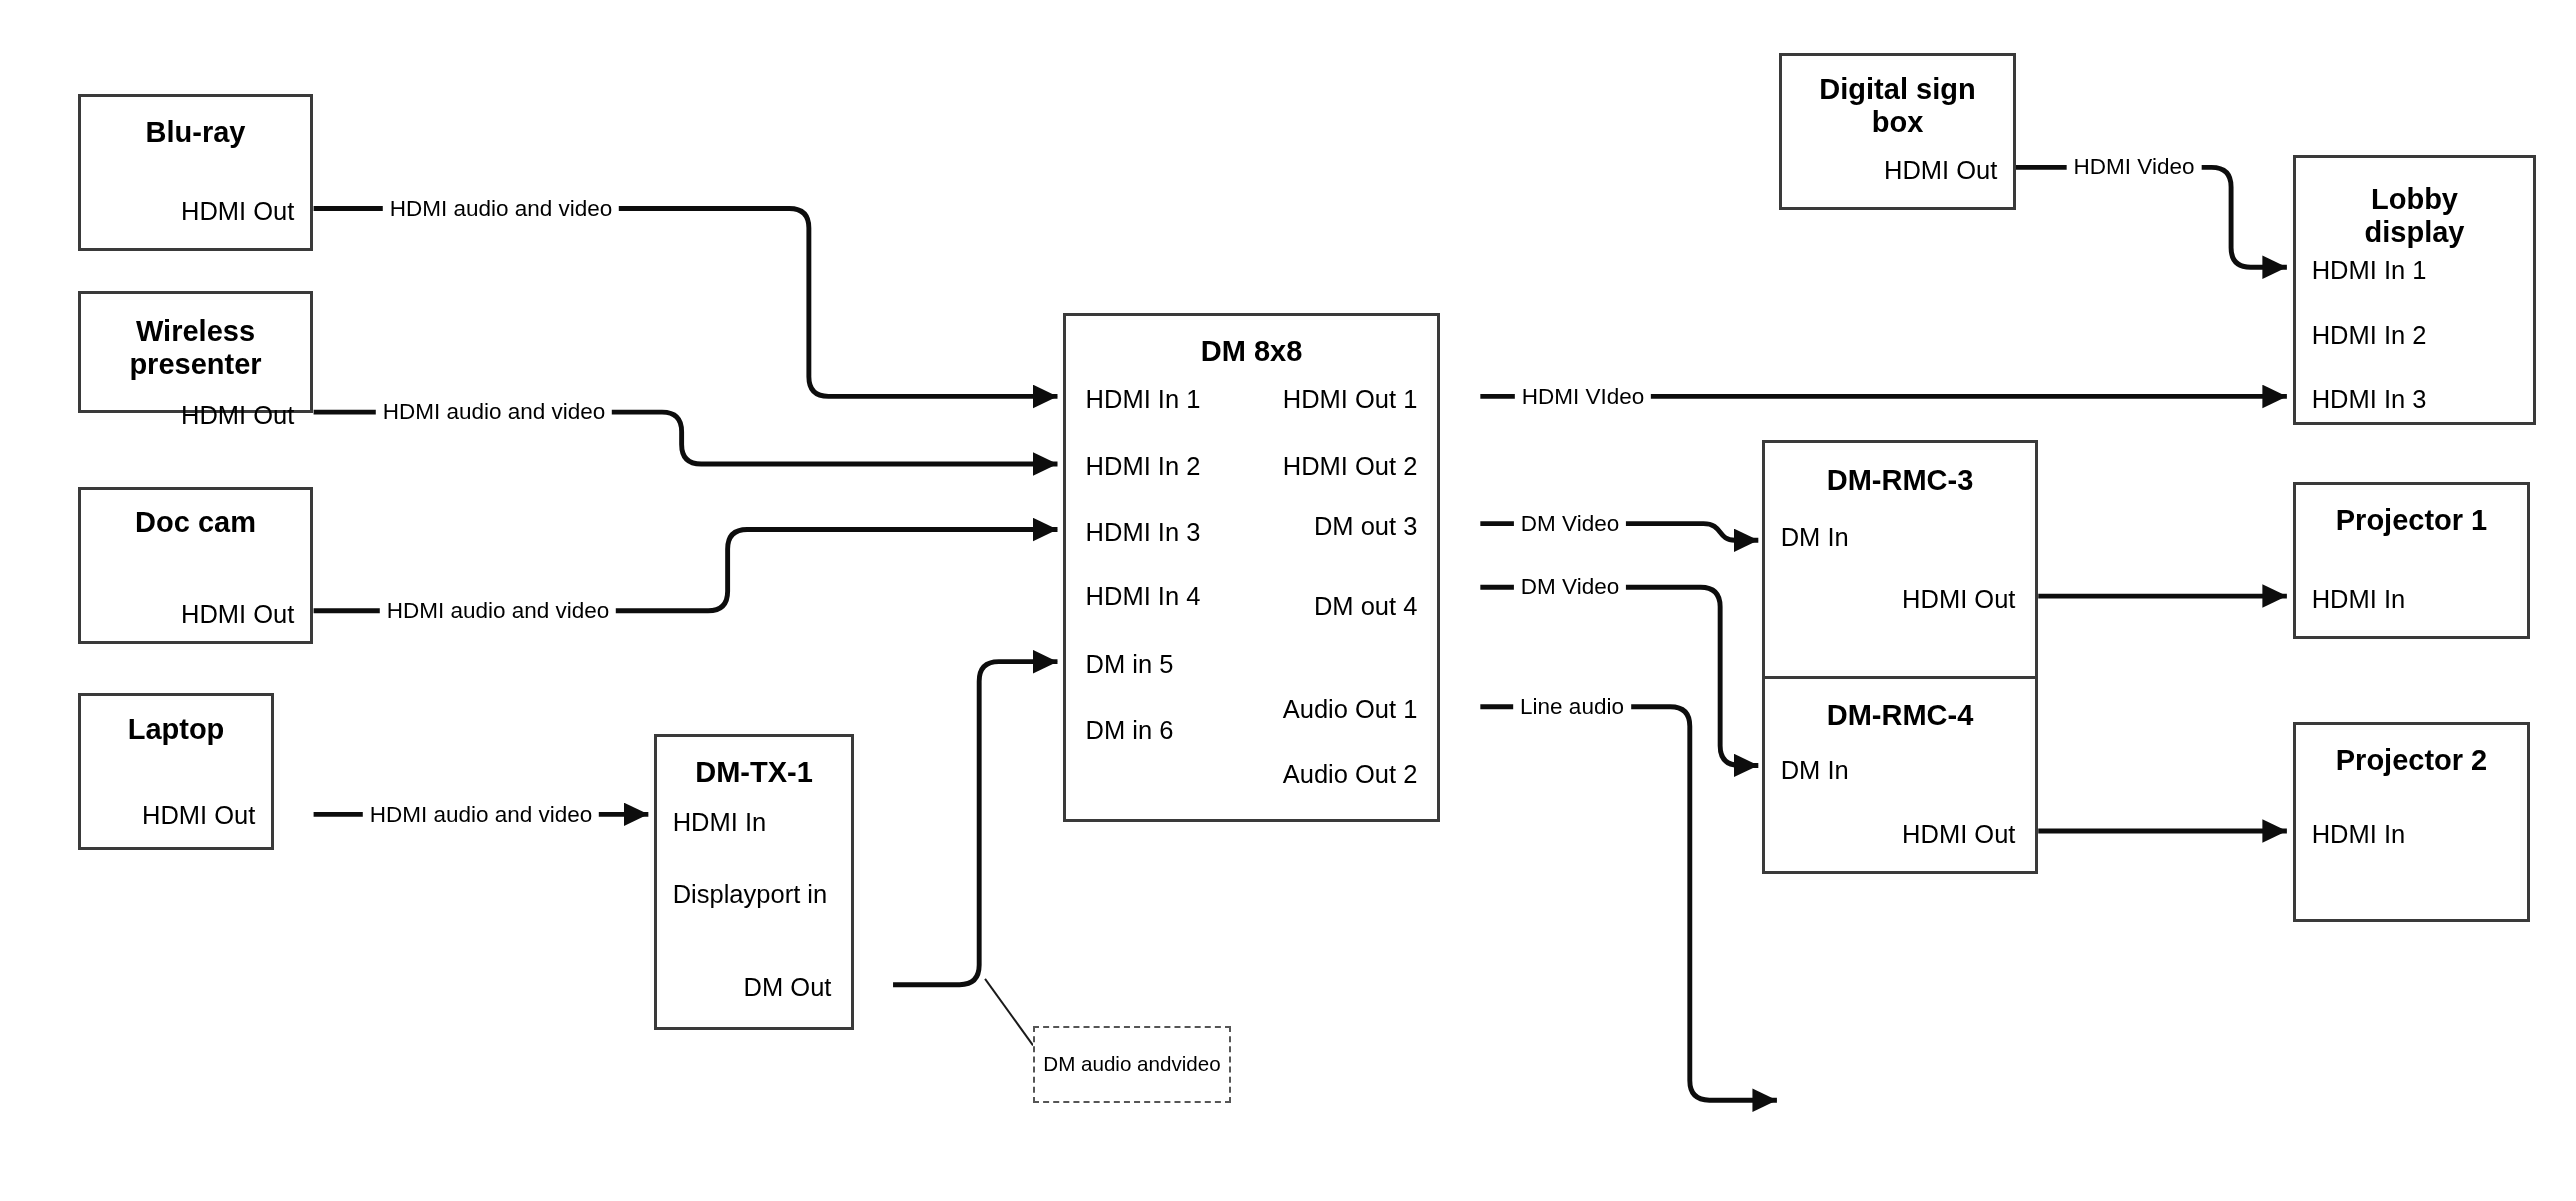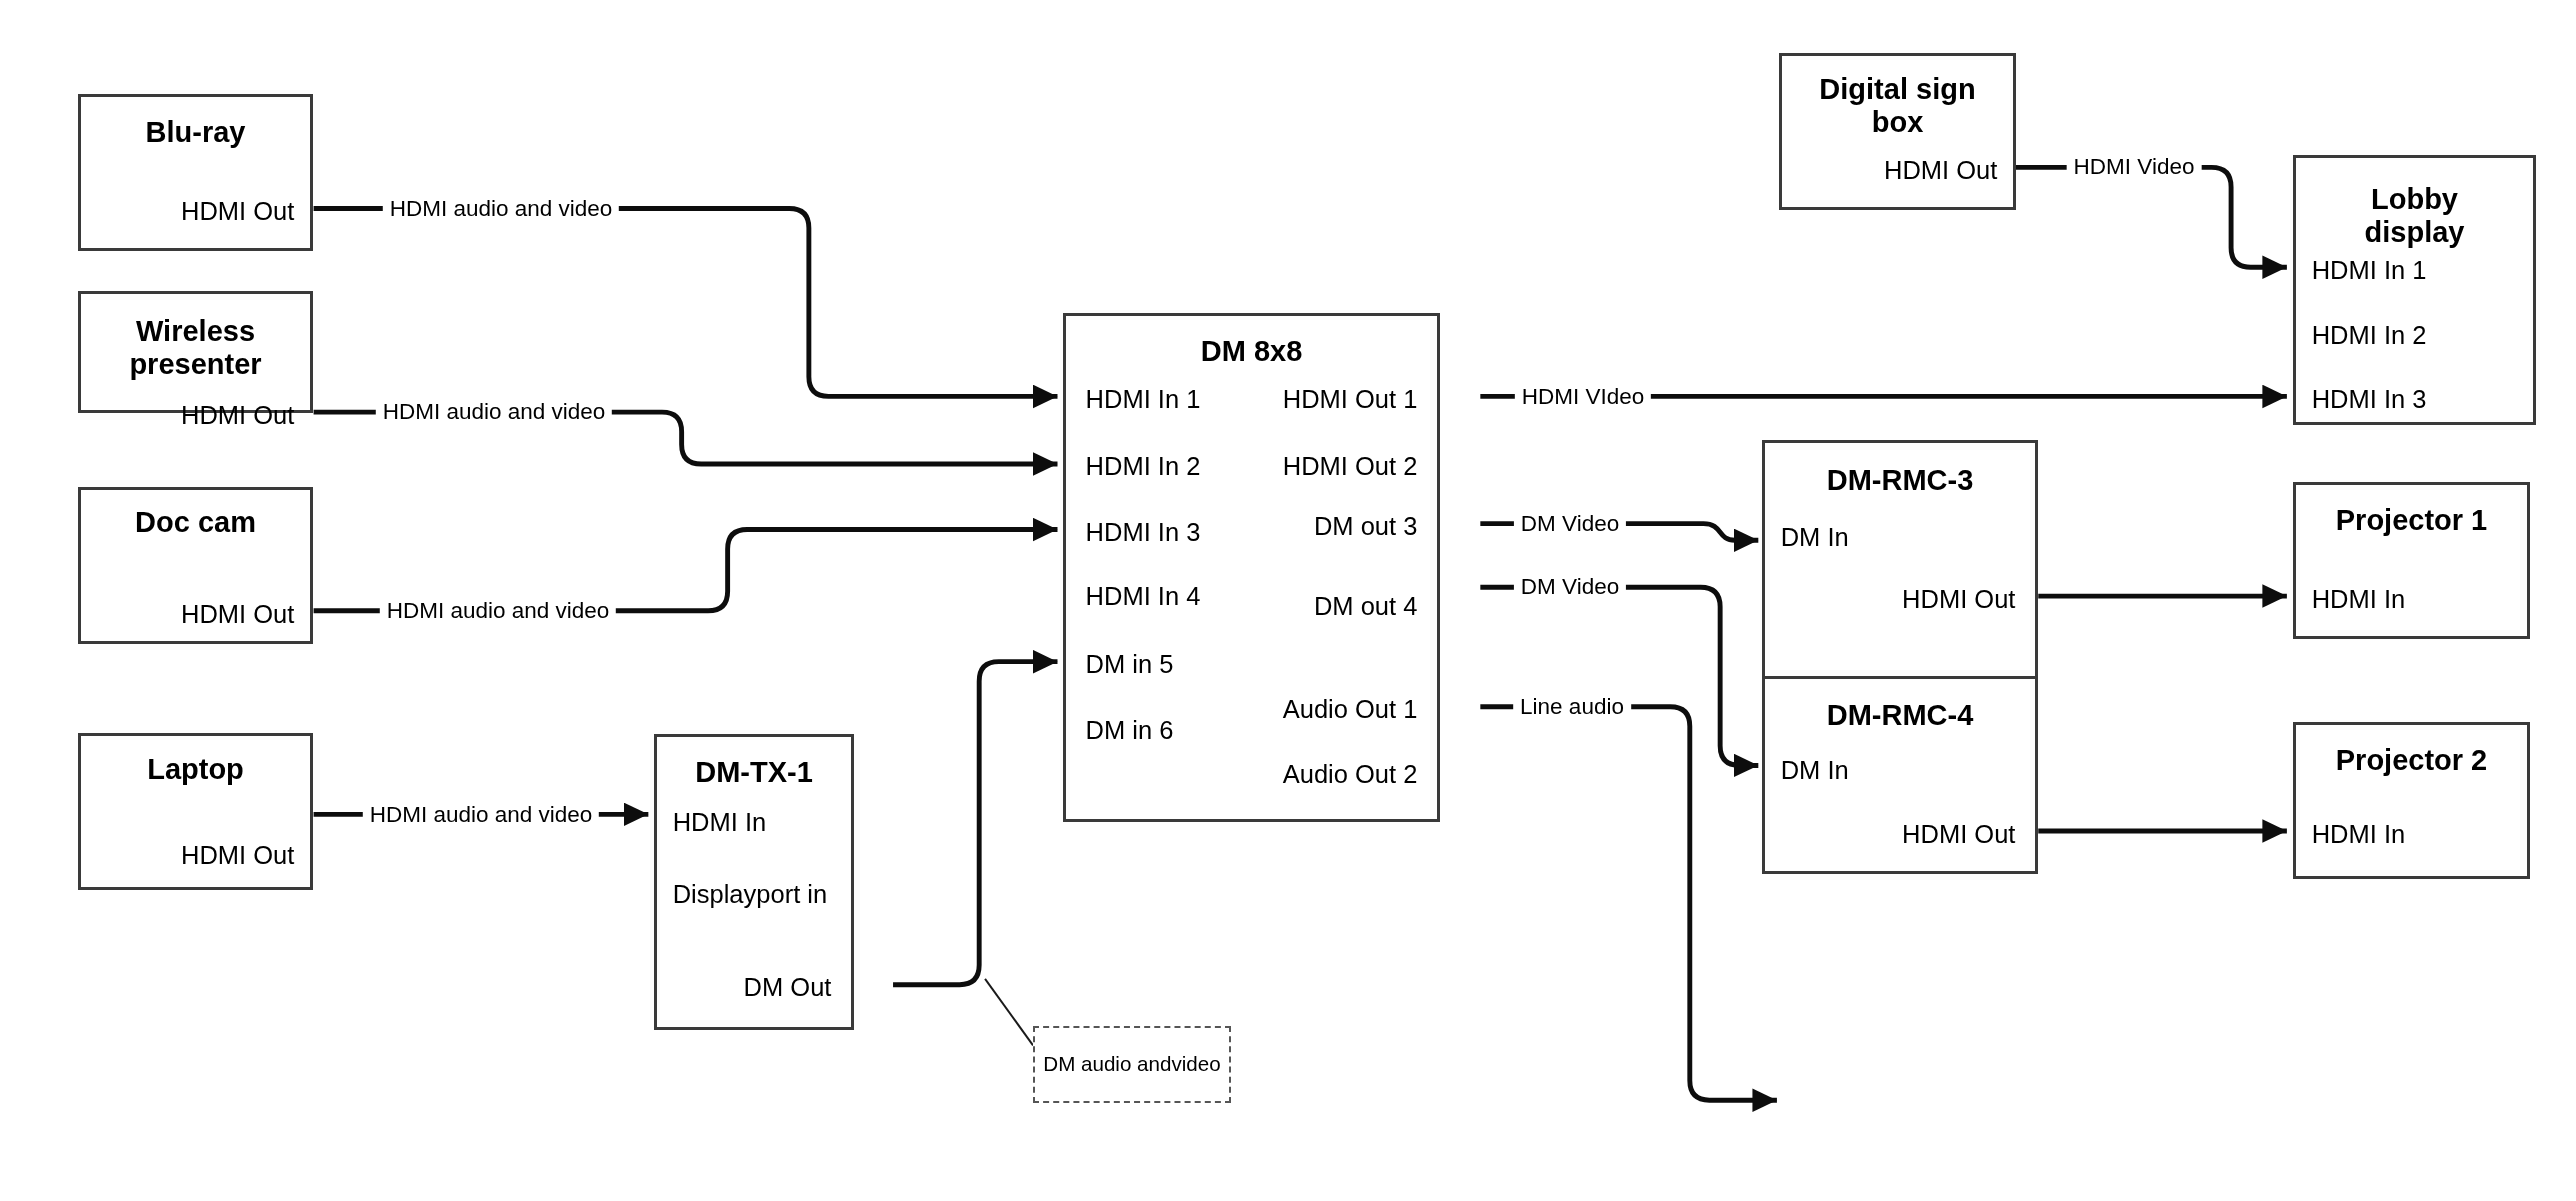--- a/index.html
+++ b/index.html
@@ -72,21 +72,21 @@
       <div>presenter</div>
     </div>
     <div class="port right" style="top:107px;">HDMI Out</div>
   </div>
 
   <div class="node" style="left:78px;top:487px;width:235px;height:157px;">
     <div class="title" style="top:15.7px;">Doc cam</div>
     <div class="port right" style="top:110px;">HDMI Out</div>
   </div>
 
-  <div class="node" style="left:78px;top:693px;width:235px;height:157px;margin-top:40px;">
+  <div class="node" style="left:78px;top:693px;width:196px;height:157px;">
     <div class="title" style="top:16.6px;">Laptop</div>
     <div class="port right" style="top:105px;">HDMI Out</div>
   </div>
 
   <div class="node" style="left:654px;top:734px;width:200px;height:296px;">
     <div class="title" style="top:18.6px;">DM-TX-1</div>
     <div class="port left" style="top:71px;">HDMI In</div>
     <div class="port left" style="top:143px;">Displayport in</div>
     <div class="port inset-r" style="top:236px;">DM Out</div>
   </div>
@@ -135,21 +135,21 @@
     <div class="title" style="top:18.6px;">Projector 1</div>
     <div class="port left" style="top:100px;">HDMI In</div>
   </div>
 
   <div class="node" style="left:1762px;top:676px;width:276px;height:198px;">
     <div class="title" style="top:19.6px;">DM-RMC-4</div>
     <div class="port left" style="top:77px;">DM In</div>
     <div class="port inset-r" style="top:141px;">HDMI Out</div>
   </div>
 
-  <div class="node" style="left:2293px;top:722px;width:237px;height:157px;">
+  <div class="node" style="left:2293px;top:722px;width:237px;height:200px;">
     <div class="title" style="top:18.6px;">Projector 2</div>
     <div class="port left" style="top:95px;">HDMI In</div>
   </div>
 
 
   <span class="wire-label" style="left:501px;top:209px;">HDMI audio and video</span>
   <span class="wire-label" style="left:494px;top:412px;">HDMI audio and video</span>
   <span class="wire-label" style="left:498px;top:611px;">HDMI audio and video</span>
   <span class="wire-label" style="left:481px;top:815px;">HDMI audio and video</span>
   <span class="wire-label" style="left:1583px;top:397px;">HDMI VIdeo</span>

